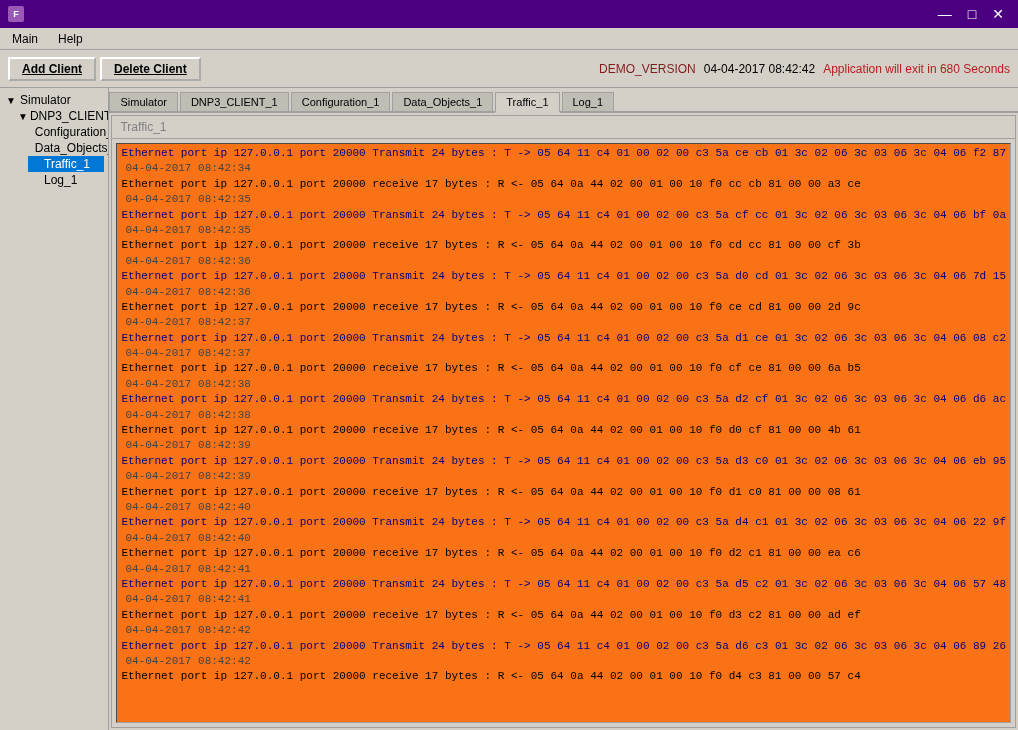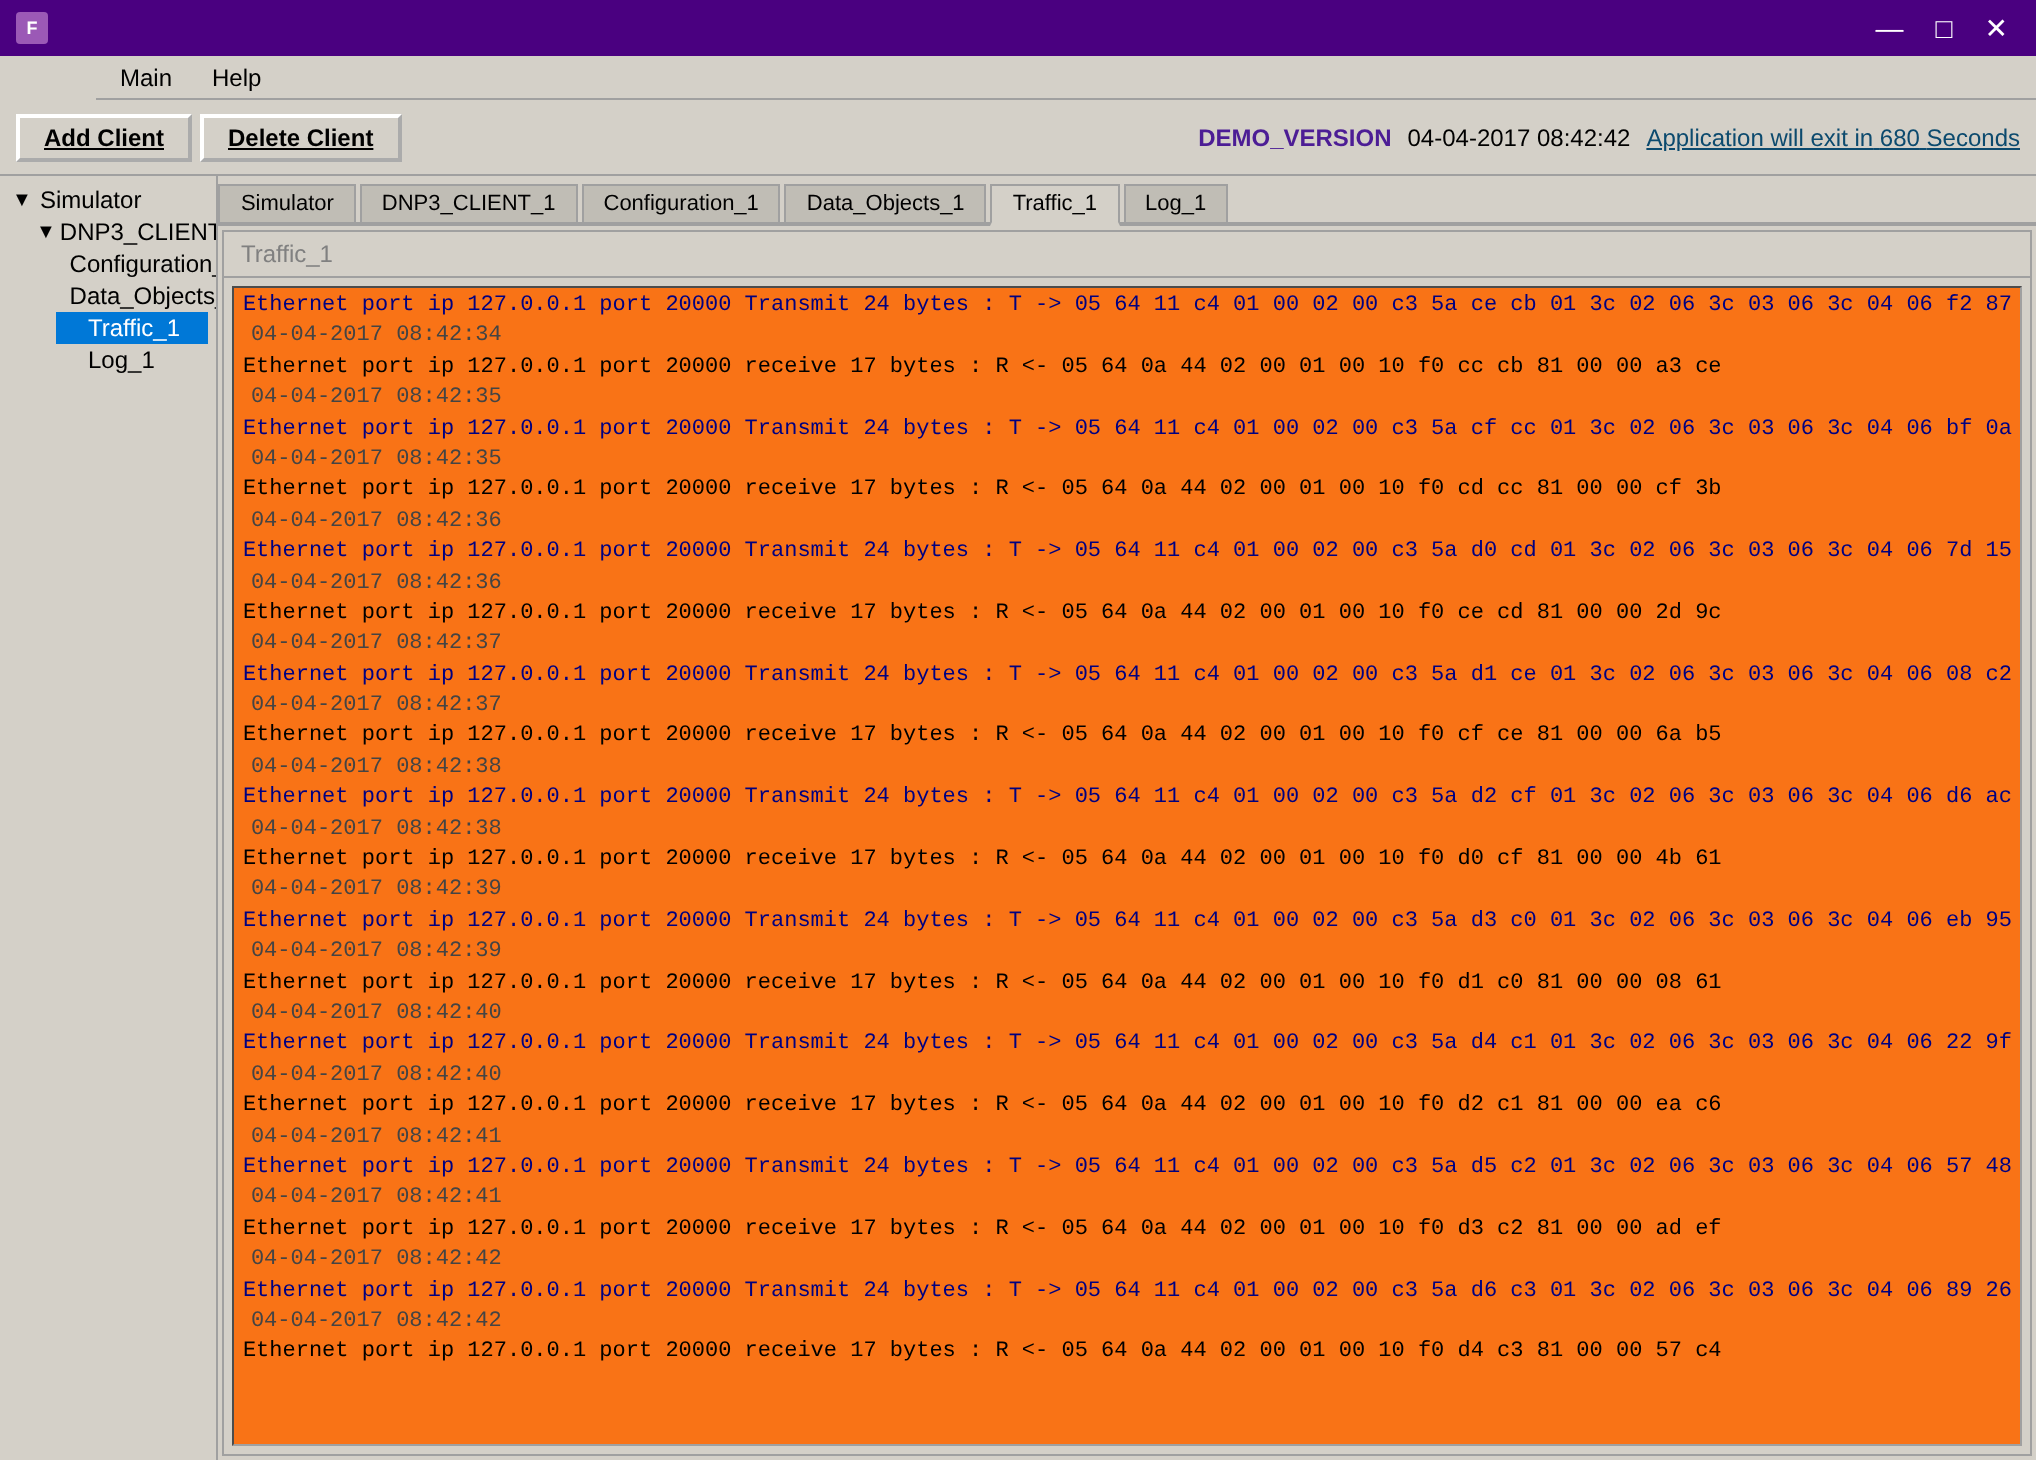--- a/index.html
+++ b/index.html
@@ -56,21 +56,20 @@
 
     
     .menu-bar {
       background: #d4d0c8;
       padding: 2px 4px;
       display: flex;
       align-items: center;
       gap: 4px;
       height: 22px;
       border-bottom: 1px solid #a0a0a0;
-      margin-left: 48px;
     }
     .menu-item {
       padding: 2px 8px;
       cursor: pointer;
       font-size: 12px;
     }
 
     
     .toolbar {
       background: #d4d0c8;
@@ -94,26 +93,25 @@
       font-weight: bold;
       text-decoration: underline;
     }
     .toolbar-right {
       display: flex;
       align-items: center;
       gap: 8px;
       font-size: 12px;
     }
     .demo-version {
-      font-weight: bold;
-      color: #4c1d95;
+      font-weight: normal;
+      color: #7f1d1d;
     }
     .demo-info {
-      color: #0c4a6e;
-      text-decoration: underline;
+      color: #b91c1c;
     }
 
     
     .main-content {
       display: flex;
       height: calc(730px - 28px - 22px - 38px);
     }
 
     
     .sidebar {

